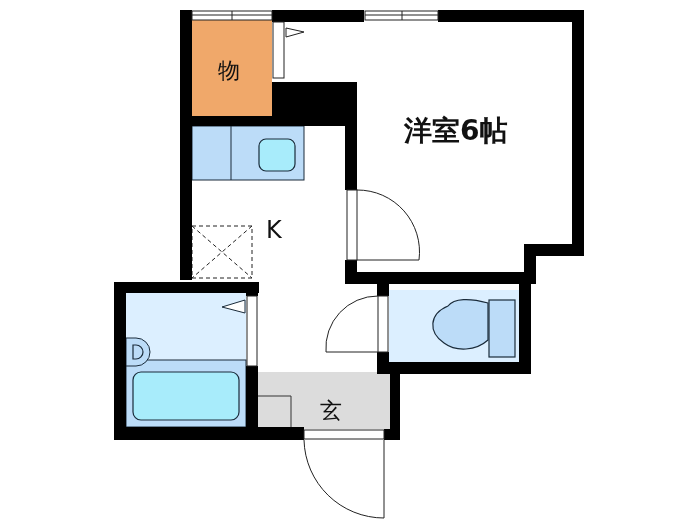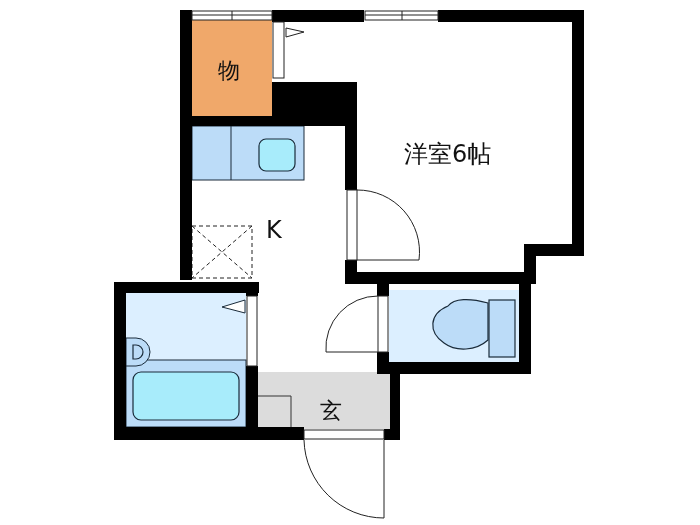--- a/index.html
+++ b/index.html
@@ -93,15 +93,15 @@
 
   <rect x="247" y="296" width="10" height="70" fill="#fff" stroke="#222" stroke-width="1"></rect>
 
   <g fill="none" stroke="#222" stroke-width="1">
     <rect x="304" y="430" width="80" height="9" fill="#fff"></rect>
     <path d="M304,440 A80,80 0 0 0 384,518 L384,440"></path>
   </g>
 </svg>
 
 <div class="label" style="left:218px;top:56px;font-size:22px;">物</div>
-<div class="label" style="left:404px;top:138px;font-size:24px;">洋室6帖</div>
+<div class="label" style="left:404px;top:112px;font-size:28px;font-weight:bold;">洋室6帖</div>
 <div class="label" style="left:266px;top:216px;font-size:24px;">K</div>
 <div class="label" style="left:320px;top:396px;font-size:22px;">玄</div>
 
 </body></html>

